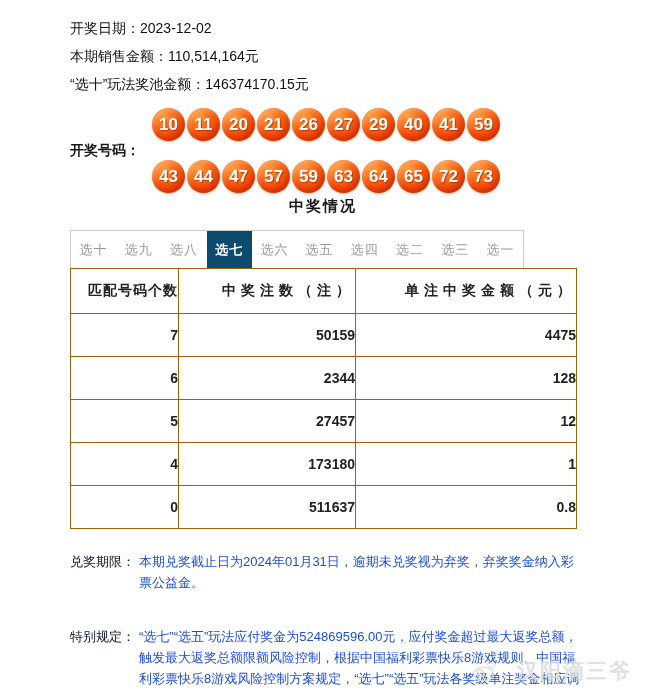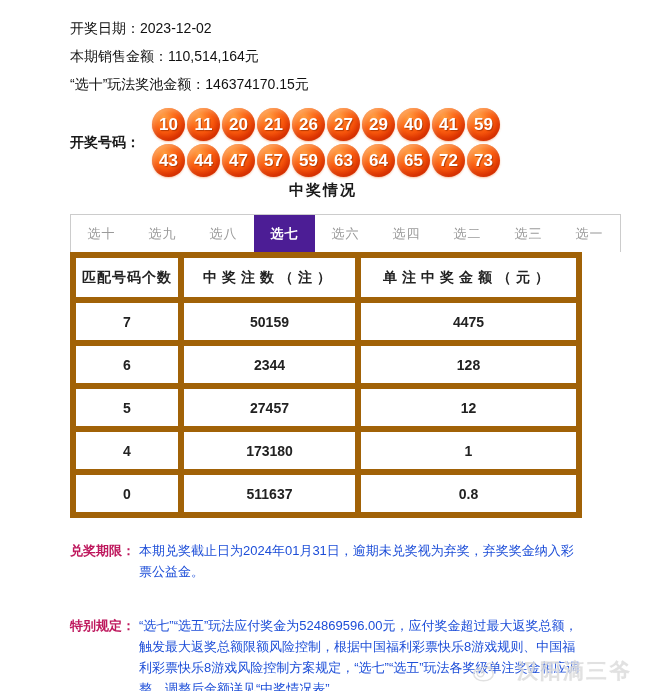--- a/index.html
+++ b/index.html
@@ -11,57 +11,57 @@
     overflow: hidden;
   }
   .page { position: relative; width: 650px; height: 691px; padding: 14px 0 0 70px; }
 
   
   .info-line { font-size: 14px; font-weight: normal; color: #111; line-height: 28px; white-space: nowrap; }
 
   
   .numbers-block { display: flex; align-items: center; margin-top: 10px; }
   .numbers-label { font-size: 14px; font-weight: bold; white-space: nowrap; margin-right: 12px; }
-  .ball-rows { display: flex; flex-direction: column; gap: 3px; }
+  .ball-rows { display: flex; flex-direction: column; gap: 19px; }
   .ball-row { display: flex; gap: 2px; }
   .ball {
     width: 33px; height: 33px; border-radius: 50%;
     display: flex; align-items: center; justify-content: center;
     color: #fff; font-size: 17px; font-weight: bold;
     background: radial-gradient(circle at 36% 28%, #ff9d40 0%, #fb5e10 42%, #ec4203 72%, #d43102 100%);
     box-shadow: inset -2px -4px 5px rgba(186,28,0,.45), inset 2px 3px 4px rgba(255,200,140,.55), 0 1px 2px rgba(240,120,50,.45);
     text-shadow: 1px 1px 1px rgba(170,50,0,.85);
   }
 
   
   .section-title { text-align: center; font-size: 15px; font-weight: bold; letter-spacing: 2px;
     width: 506px; margin-top: 4px; }
 
   
-  .tabs { display: flex; width: 551px; margin-top: 14px;
+  .tabs { display: flex; width: 454px; margin-top: 14px;
     border: 1px solid #cccccc; border-bottom: none; background: #fff; }
   .tab { flex: 1; height: 37px; line-height: 37px; text-align: center;
     font-size: 13px; color: #9a9a9a; cursor: pointer; letter-spacing: 1px; }
-  .tab.active { background: #4c1d95; color: #ffffff; font-weight: bold; }
+  .tab.active { background: #0c4a6e; color: #ffffff; font-weight: bold; }
 
   
   table.prize { width: 506px; border-collapse: collapse; table-layout: fixed; }
   table.prize th, table.prize td {
-    border: 6px solid #a16207; text-align: center; font-size: 14px; font-weight: bold; color: #222;
+    border: 1px solid #a16207; text-align: right; font-size: 14px; font-weight: bold; color: #222;
   }
   table.prize th { height: 45px; letter-spacing: 5px; }
   table.prize th.first { letter-spacing: 1px; }
   table.prize td { height: 43px; }
   col.c1 { width: 108px; } col.c2 { width: 177px; } col.c3 { width: 221px; }
 
   
   .note { display: flex; width: 512px; font-size: 13px; line-height: 21px; }
   .note-1 { margin-top: 22px; }
   .note-2 { margin-top: 33px; }
-  .note-label { font-weight: bold; color: #be185d; white-space: nowrap; margin-right: 4px; }
+  .note-label { font-weight: normal; color: #0f172a; white-space: nowrap; margin-right: 4px; }
   .note-text { flex: 1; color: #1d4ed8; }
 
   
   .watermark { position: absolute; right: 18px; bottom: 6px;
     display: flex; align-items: center; gap: 20px;
     color: #dcdcdc; opacity: .85; pointer-events: none; }
   .watermark .wm-text { font-size: 21px; font-weight: bold; letter-spacing: 2px;
     text-shadow: 0 0 1px #eee; }
   .wm-icon { width: 30px; height: 24px; }
 </style>
@@ -105,20 +105,21 @@
   </div>
 
   <div class="section-title">中奖情况</div>
 
   <div class="tabs" id="tabs">
       <div class="tab">选十</div>
       <div class="tab">选九</div>
       <div class="tab">选八</div>
       <div class="tab active">选七</div>
       <div class="tab">选六</div>
+      <div class="tab">选五</div>
       <div class="tab">选四</div>
       <div class="tab">选二</div>
       <div class="tab">选三</div>
       <div class="tab">选一</div>
     </div>
 
   <table class="prize">
     <colgroup>
         <col class="c1">
         <col class="c2">

